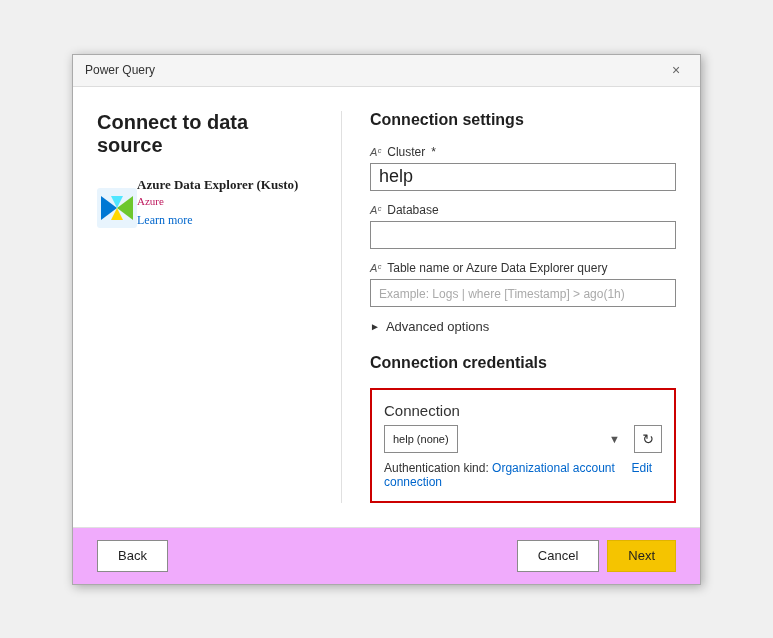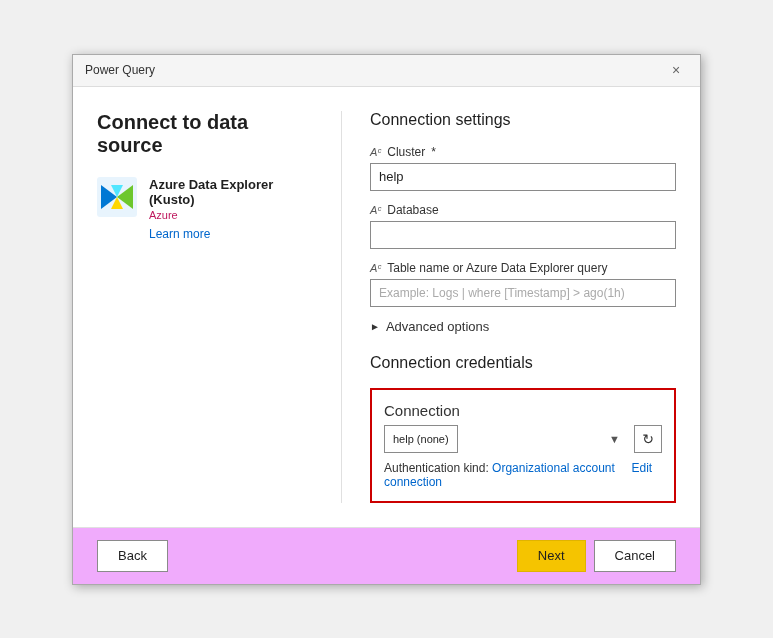--- a/index.html
+++ b/index.html
@@ -59,23 +59,23 @@
       flex-shrink: 0;
     }
     .page-title {
       font-size: 20px;
       font-weight: 700;
       color: #1f1f1f;
       margin-bottom: 20px;
     }
     .connector-info {
       display: flex;
-      align-items: flex-start;
-      gap: 12px;
+      align-items: flex-end;
       margin-bottom: 8px;
+      font-family: Liberation Serif, serif;
     }
     .connector-icon {
       width: 40px;
       height: 40px;
       flex-shrink: 0;
     }
     .connector-name {
       font-size: 13px;
       font-weight: 600;
       color: #1f1f1f;
@@ -97,21 +97,21 @@
       width: 1px;
       background: #e0e0e0;
       margin: 0 4px;
     }
     .right-panel {
       flex: 1;
       padding-left: 24px;
     }
     .section-title {
       font-size: 16px;
-      font-weight: 400;
+      font-weight: 700;
       color: #1f1f1f;
       margin-bottom: 16px;
     }
     .field-group {
       margin-bottom: 12px;
     }
     .field-label {
       display: flex;
       align-items: center;
       gap: 6px;
@@ -126,21 +126,21 @@
       font-size: 11px;
       color: #555;
       font-style: italic;
       font-weight: normal;
     }
     .field-input {
       width: 100%;
       height: 28px;
       border: 1px solid #8a8a8a;
       padding: 4px 8px;
-      font-size: 13px;
+      font-size: 18px;
       color: #1f1f1f;
       outline: none;
       background: #fff;
     }
     .field-input::placeholder {
       color: #aaa;
       font-size: 12px;
     }
     .advanced-options {
       display: flex;
@@ -347,18 +347,18 @@
             <a class="auth-link">Edit connection</a>
           </div>
         </div>
       </div>
     </div>
   </div>
 
   <div class="footer">
     <button class="btn btn-back">Back</button>
     <div class="footer-right">
+      <button class="btn">Cancel</button>
       <button class="btn btn-primary">Next</button>
-      <button class="btn">Cancel</button>
     </div>
   </div>
 
 </div>
 
 </body></html>

